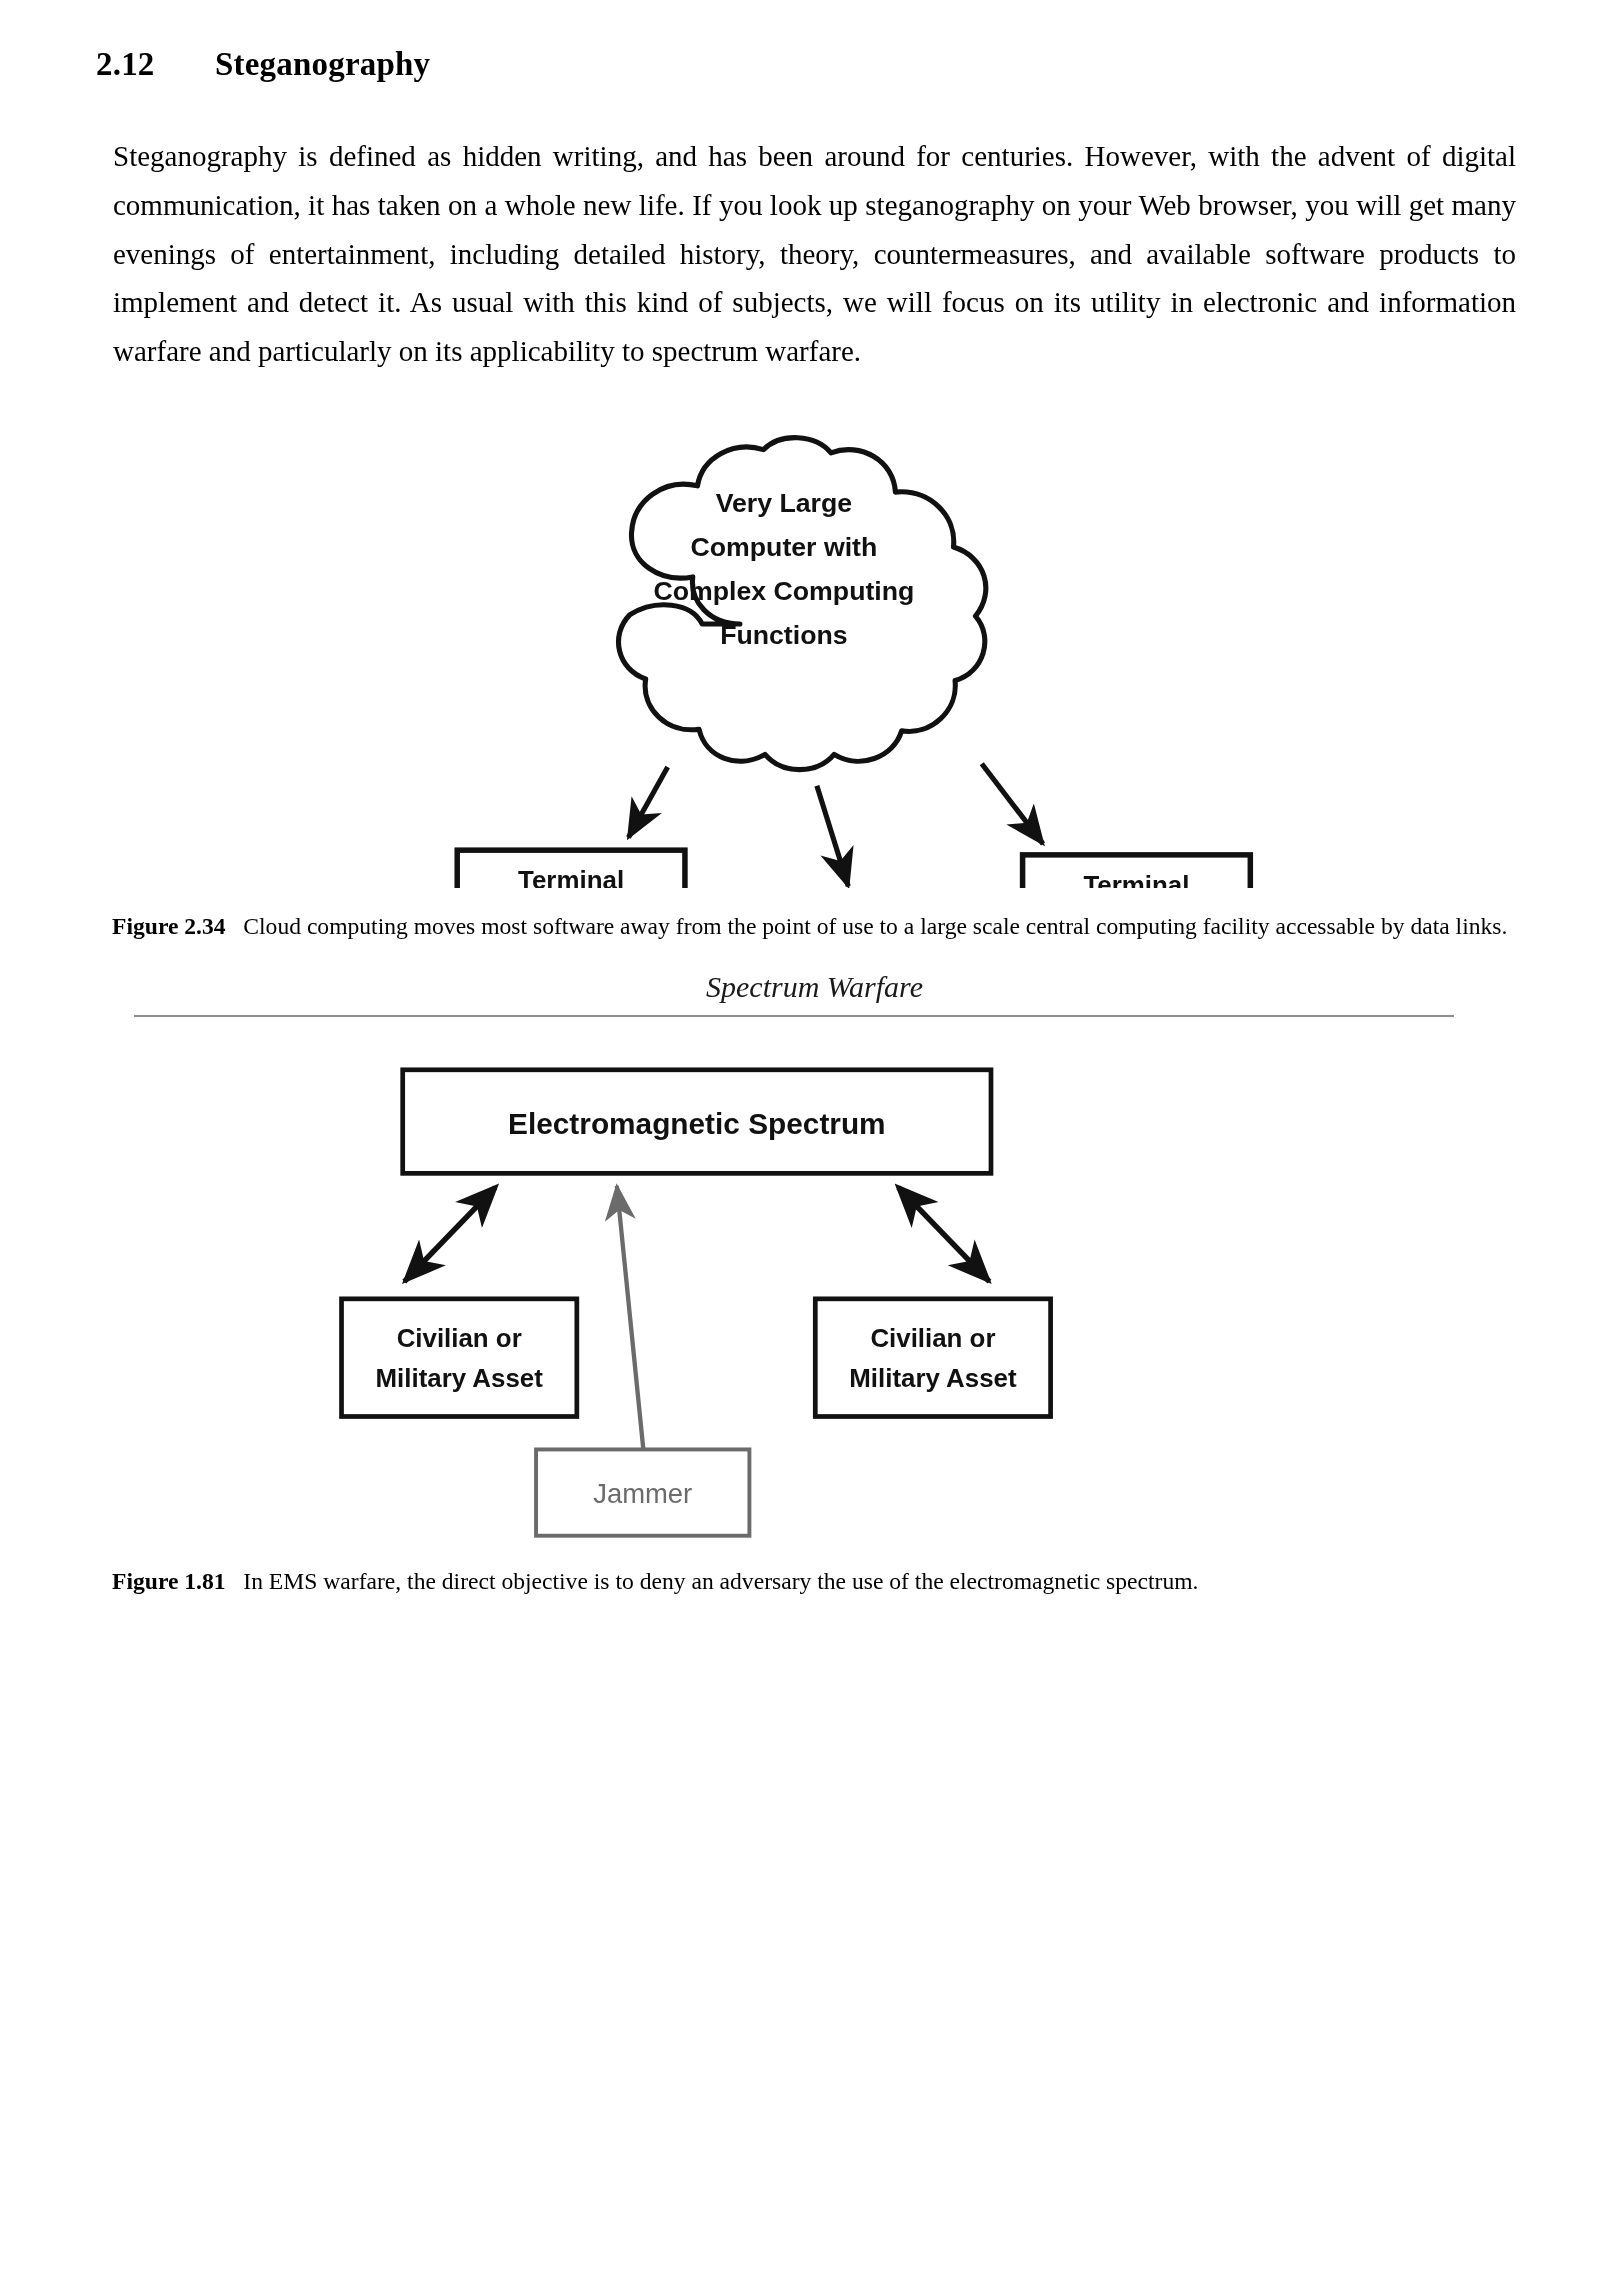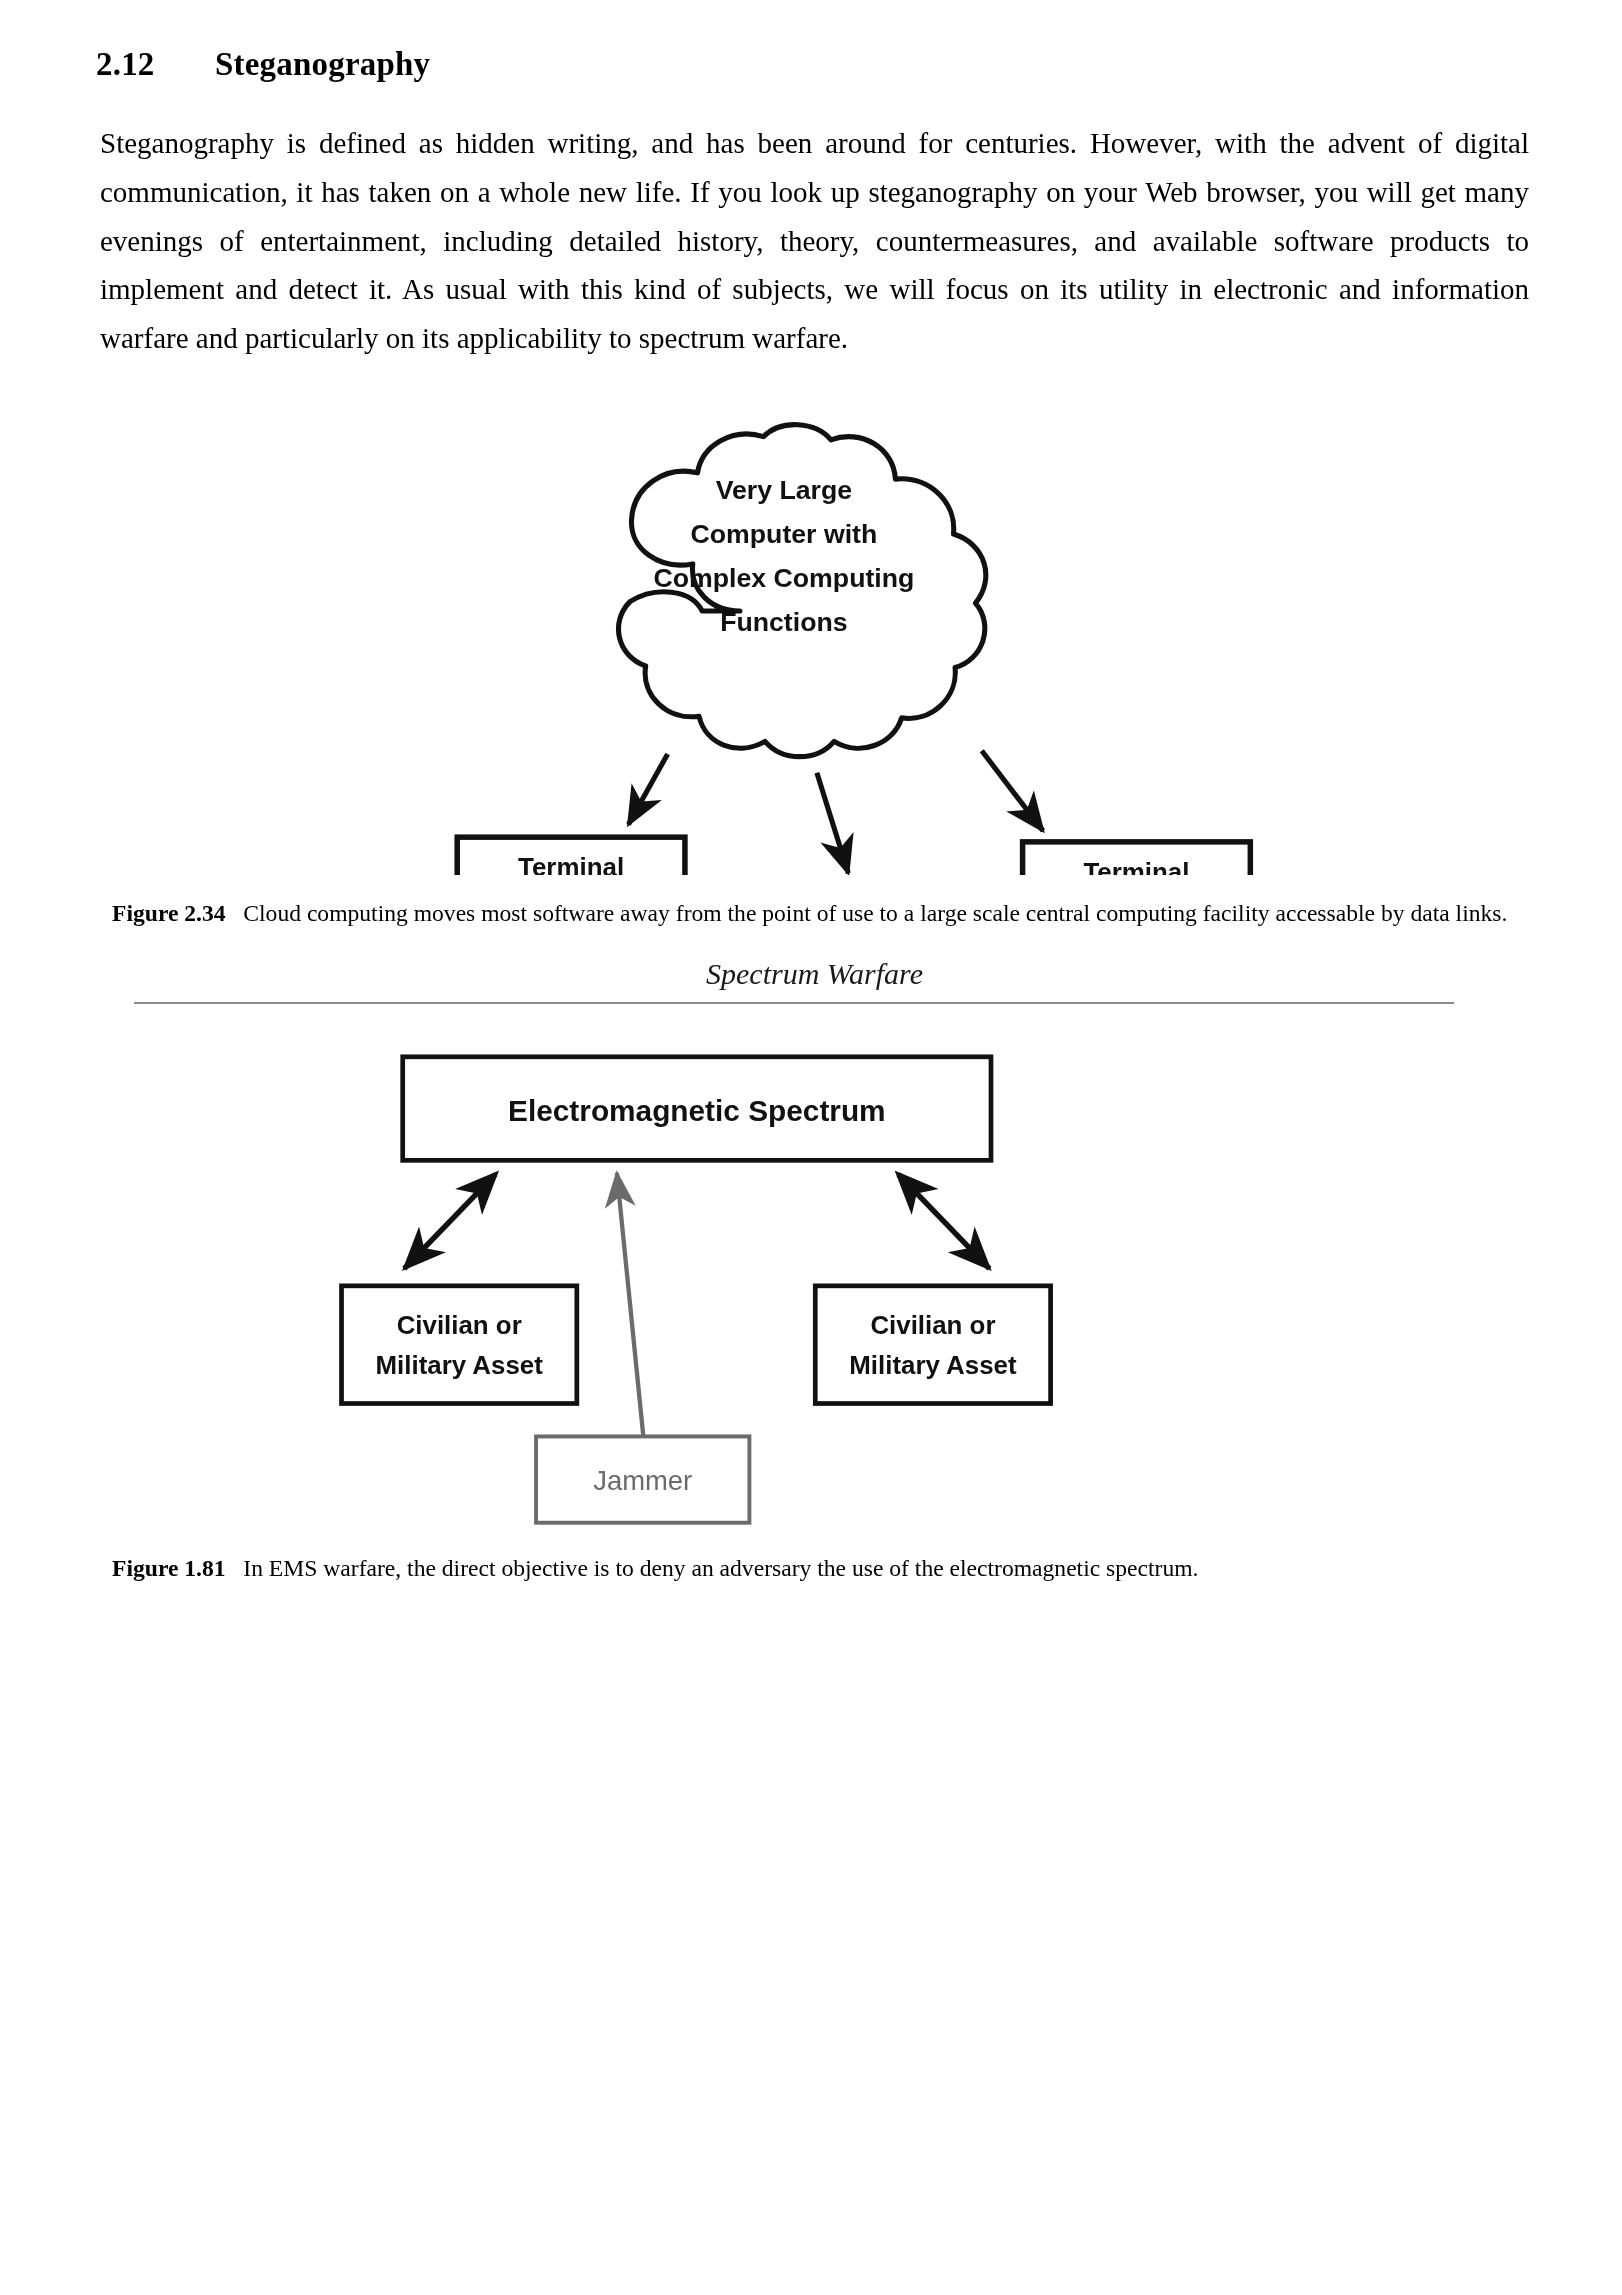--- a/index.html
+++ b/index.html
@@ -38,21 +38,21 @@
     line-height: 1.1;
     letter-spacing: 0.2px;
   }
   .section-heading .num {
     display: inline-block;
     min-width: 119px;
   }
 
   
   .body-par {
-    margin: 4px;
+    margin: 17px;
     padding-top: 33px;
     font-size: 29px;
     line-height: 1.68;
     text-align: justify;
     text-justify: inter-word;
     hyphens: none;
   }
 
   
   .fig34 {

